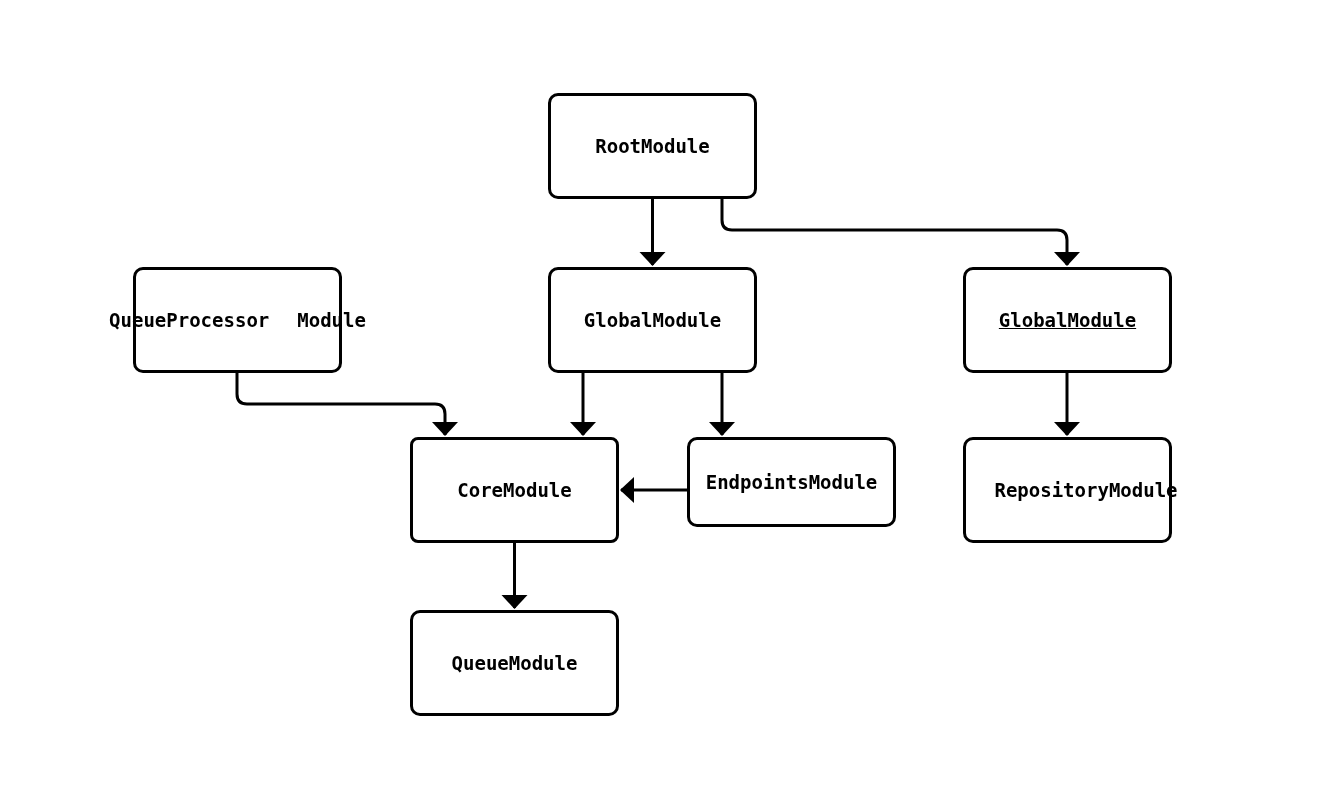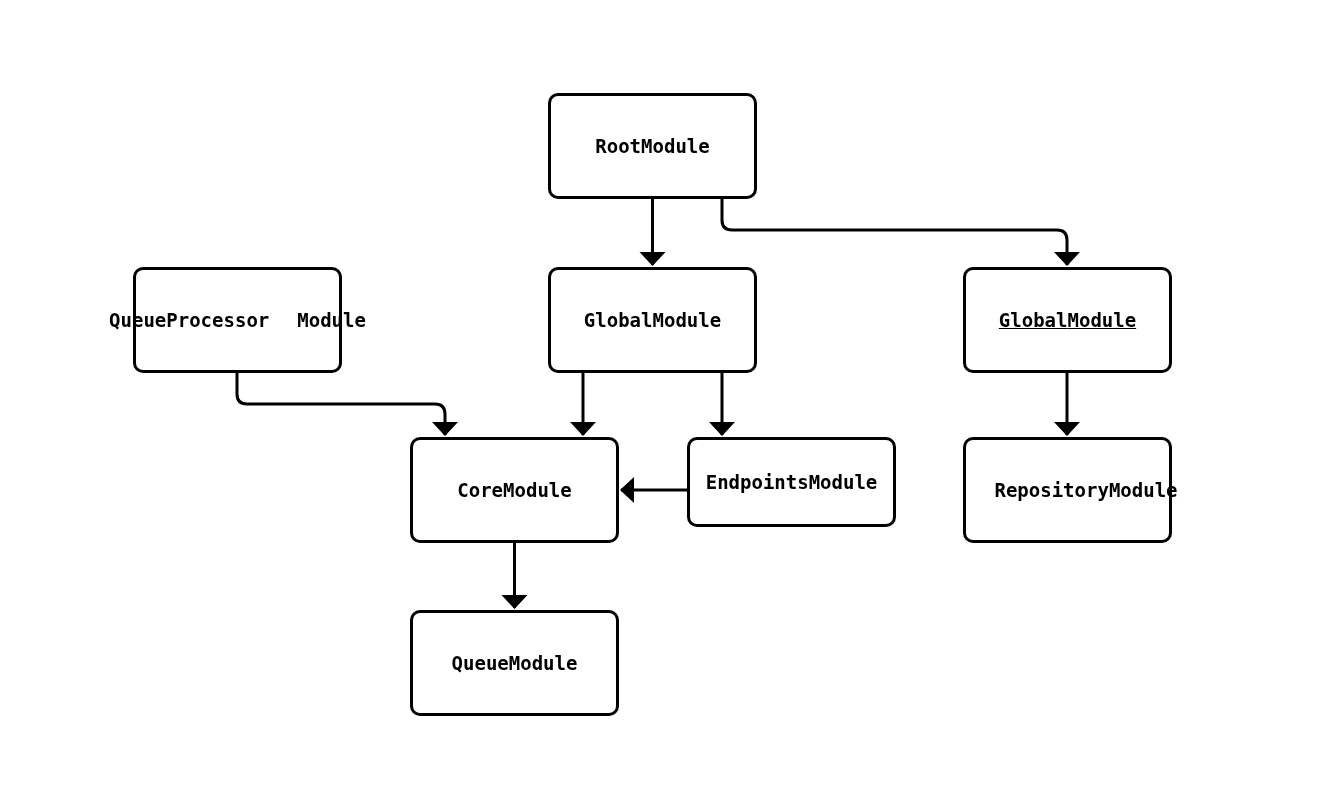--- a/index.html
+++ b/index.html
@@ -79,21 +79,21 @@
         <span class="node-label-line">Module</span>
       </div>
       <div class="node" style="left: 548px; top: 267px; width: 209px; height: 106px;">
         <span class="node-label-line">Global</span>
         <span class="node-label-line">Module</span>
       </div>
       <div class="node" style="left: 963px; top: 267px; width: 209px; height: 106px; text-decoration: underline;">
         <span class="node-label-line">Global</span>
         <span class="node-label-line">Module</span>
       </div>
-      <div class="node" style="left: 410px; top: 437px; width: 209px; height: 106px;">
+      <div class="node" style="left: 410px; top: 437px; width: 209px; height: 106px; border-radius: 8px;">
         <span class="node-label-line">Core</span>
         <span class="node-label-line">Module</span>
       </div>
       <div class="node" style="left: 687px; top: 437px; width: 209px; height: 90px;">
         <span class="node-label-line">Endpoints</span>
         <span class="node-label-line">Module</span>
       </div>
       <div class="node" style="left: 963px; top: 437px; width: 209px; height: 106px; padding-left: 37px;">
         <span class="node-label-line">Repository</span>
         <span class="node-label-line">Module</span>

